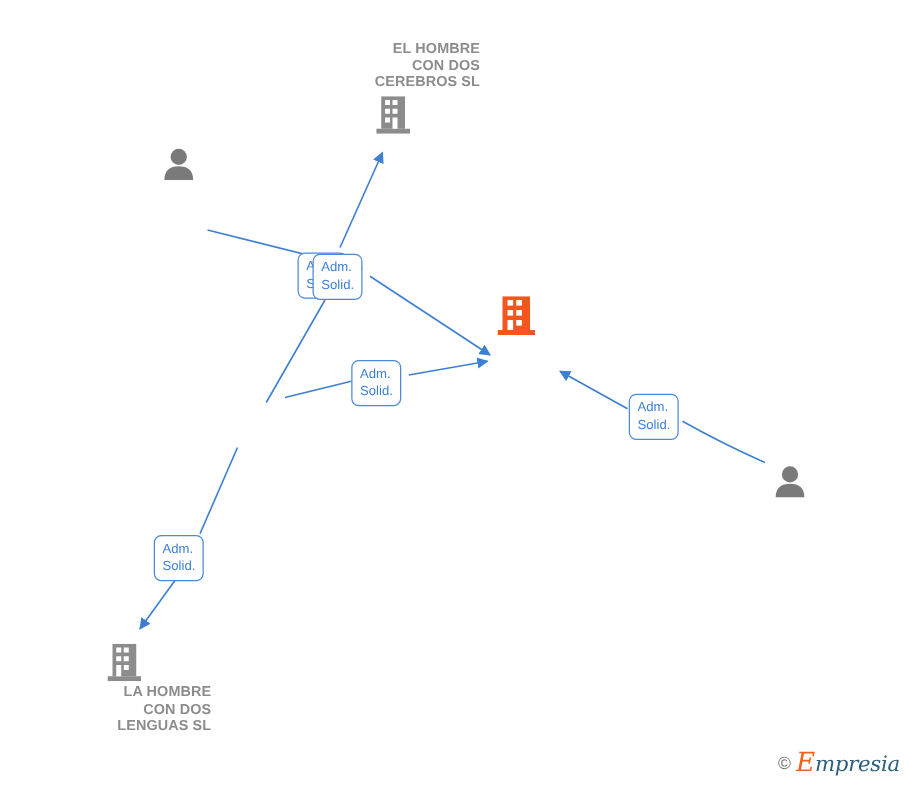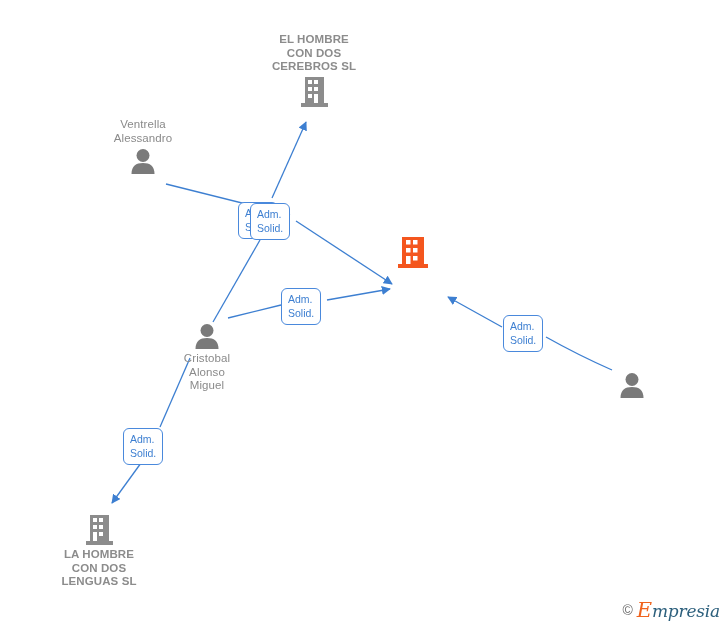--- a/index.html
+++ b/index.html
@@ -41,21 +41,21 @@
   }
   .node .cap {
     display: block;
     font-size: 11.5px;
     line-height: 13.5px;
     letter-spacing: .1px;
     color: #8a8a8a;
     white-space: pre-line;
     margin-top: 3px;
   }
-  .node.company .cap { font-weight: bold; color: #8c8c8c; }
+  .node.company .cap { font-weight: bold; color: #8c8c8c; text-align: right; }
   .node.person  .cap { font-weight: normal; color: #8a8a8a; }
   .node.focus   .cap { font-weight: bold; color: #7d7d7d; }
 
   .node.cap-above .cap { margin-top: 0; margin-bottom: 3px; }
 
   
   .chip {
     position: absolute;
     box-sizing: border-box;
     border: 1px solid #4a89dc;
@@ -149,22 +149,20 @@
         <rect x="13" y="3" width="4" height="4" fill="#ffffff"></rect>
         <rect x="7" y="10" width="4" height="4" fill="#ffffff"></rect>
         <rect x="13" y="10" width="4" height="4" fill="#ffffff"></rect>
         <rect x="7" y="17" width="4" height="4" fill="#ffffff"></rect>
         <rect x="13" y="17" width="4" height="9" fill="#ffffff"></rect>
       </svg>
     </span>
   </div>
 
   <div class="node person cap-above" style="left:143px; top:118px;">
-    <span class="cap">Ventrella
-Alessandro</span>
     <span class="glyph">
       <svg width="26" height="26" viewBox="0 0 26 26" xmlns="http://www.w3.org/2000/svg">
         <circle cx="13" cy="7.5" r="6.5" fill="#7a7a7a"></circle>
         <path d="M 1.5 26 C 1.5 18 6 15 13 15 C 20 15 24.5 18 24.5 26 Z" fill="#7a7a7a"></path>
       </svg>
     </span>
   </div>
 
   <div class="node focus cap-above" style="left:413px; top:237px;">
     <span class="glyph">
@@ -174,31 +172,20 @@
         <rect x="8" y="3" width="4.5" height="4.5" fill="#ffffff"></rect>
         <rect x="15" y="3" width="4.5" height="4.5" fill="#ffffff"></rect>
         <rect x="8" y="11" width="4.5" height="4.5" fill="#ffffff"></rect>
         <rect x="15" y="11" width="4.5" height="4.5" fill="#ffffff"></rect>
         <rect x="8" y="19" width="4.5" height="8" fill="#ffffff"></rect>
         <rect x="15" y="19" width="4.5" height="4.5" fill="#ffffff"></rect>
       </svg>
     </span>
   </div>
 
-  <div class="node person" style="left:207px; top:323px;">
-    <span class="glyph">
-      <svg width="26" height="26" viewBox="0 0 26 26" xmlns="http://www.w3.org/2000/svg">
-        <circle cx="13" cy="7.5" r="6.5" fill="#7a7a7a"></circle>
-        <path d="M 1.5 26 C 1.5 18 6 15 13 15 C 20 15 24.5 18 24.5 26 Z" fill="#7a7a7a"></path>
-      </svg>
-    </span>
-    <span class="cap">Cristobal
-Alonso
-Miguel</span>
-  </div>
 
   <div class="node person" style="left:632px; top:372px;">
     <span class="glyph">
       <svg width="26" height="26" viewBox="0 0 26 26" xmlns="http://www.w3.org/2000/svg">
         <circle cx="13" cy="7.5" r="6.5" fill="#7a7a7a"></circle>
         <path d="M 1.5 26 C 1.5 18 6 15 13 15 C 20 15 24.5 18 24.5 26 Z" fill="#7a7a7a"></path>
       </svg>
     </span>
   </div>
 

